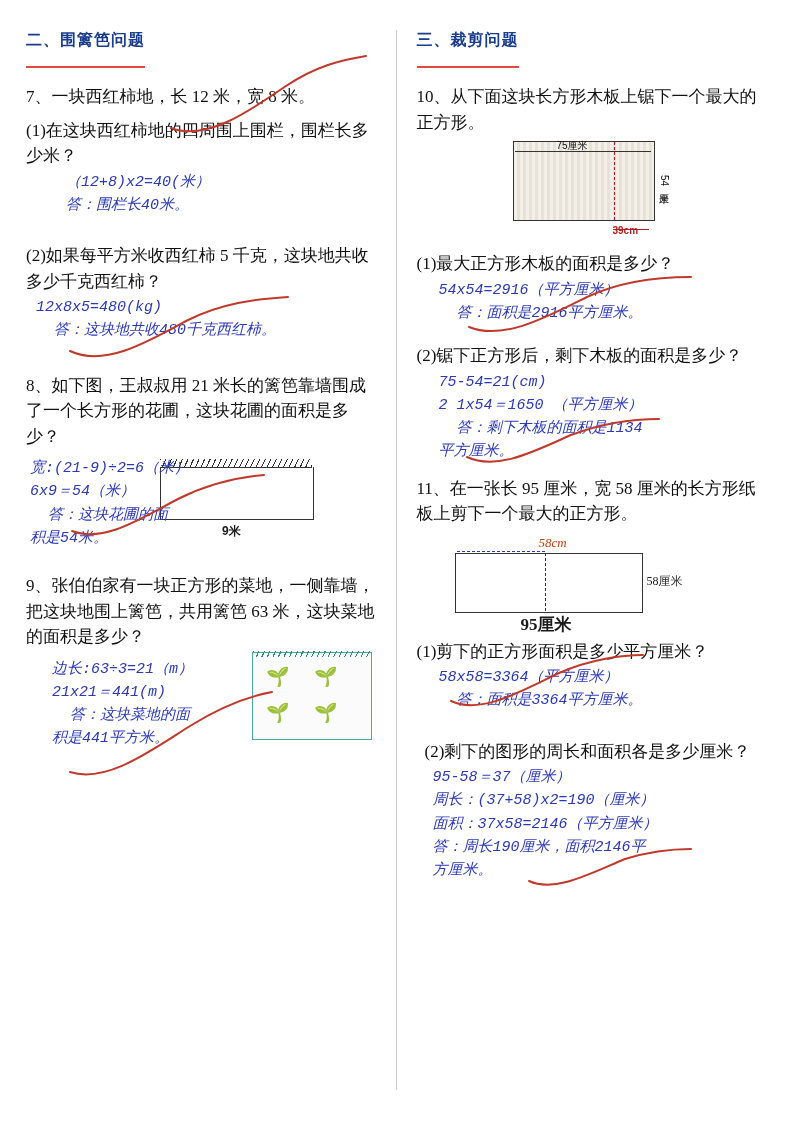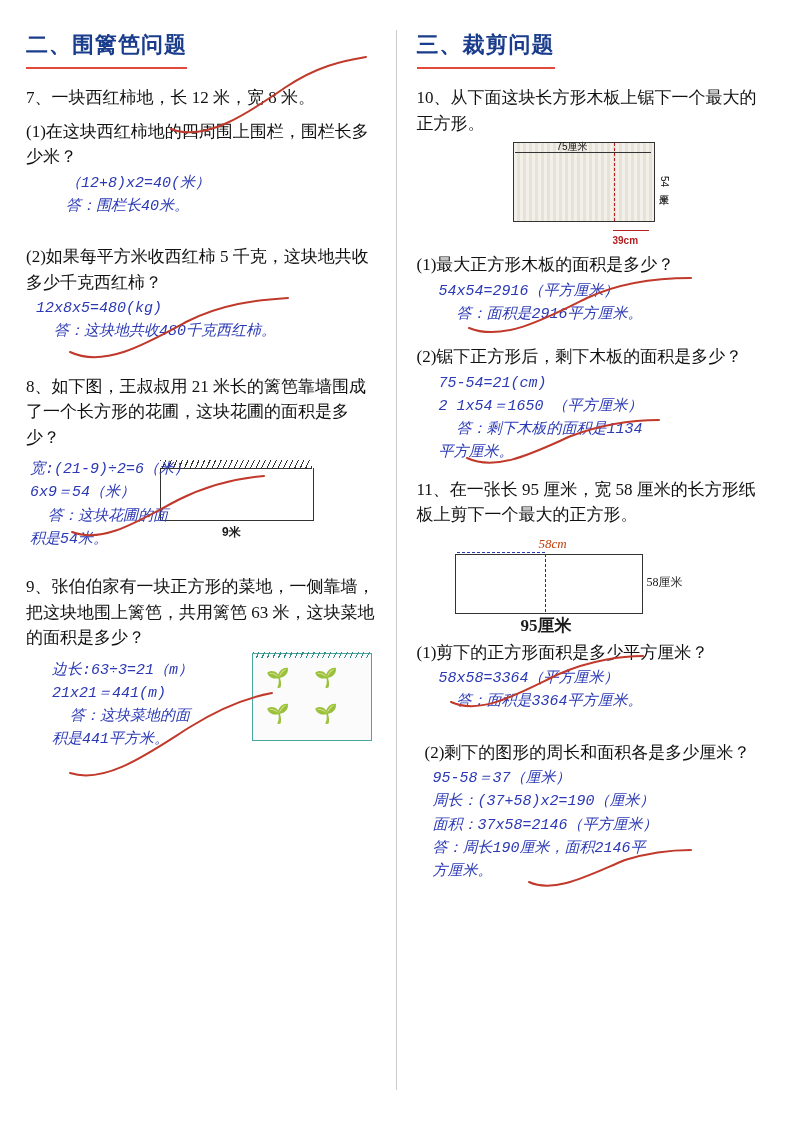--- a/index.html
+++ b/index.html
@@ -24,27 +24,27 @@
   .col{
     width:50%;
     box-sizing:border-box;
   }
   .col-left{padding-right:18px;border-right:1px solid #cccccc;}
   .col-right{padding-left:20px;}
 
   .sec-title{
     font-family:Liberation Mono, monospace;
     font-weight:bold;
-    font-size:22px;
+    font-size:16px;
     color:#1a3c8c;
     letter-spacing:1px;
     margin:0 0 6px 0;
     border-bottom:2px solid #e24a3b;
     display:inline-block;
-    padding-bottom:7px;
+    padding-bottom:15px;
   }
   .q{
     font-size:17px;
     line-height:1.5;
     margin:10px 0 2px 0;
     color:#111;
   }
   .q.sub{margin-top:8px;}
   .ans{
     color:#2b39b5;
@@ -224,21 +224,21 @@
       <div class="block">
         <div class="q">10、从下面这块长方形木板上锯下一个最大的正方形。</div>
 
         <div class="fig" style="height:100px;">
           <div class="fig-board">
             <div class="dashed-v" style="left:100px;"></div>
           </div>
           <div class="fig-cap" style="left:140px;top:-2px;">75厘米</div>
           <div class="tickline" style="left:98px;top:10px;width:136px;"></div>
           <div class="fig-cap" style="left:240px;top:34px;writing-mode:vertical-rl;">54厘米</div>
-          <div class="fig-cap" style="left:196px;top:93px;color:#b32020;font-weight:bold;">39cm</div>
+          <div class="fig-cap" style="left:196px;top:84px;color:#b32020;font-weight:bold;">39cm</div>
           <div class="tickline" style="left:196px;top:88px;width:36px;border-top:1px solid #b32020;"></div>
         </div>
       </div>
 
       <div class="block" style="margin-top:2px;">
         <div class="q">(1)最大正方形木板的面积是多少？</div>
         <div class="ans">
           <span class="line">54x54=2916（平方厘米）</span>
           <span class="line indent">答：面积是2916平方厘米。</span>
         </div>

